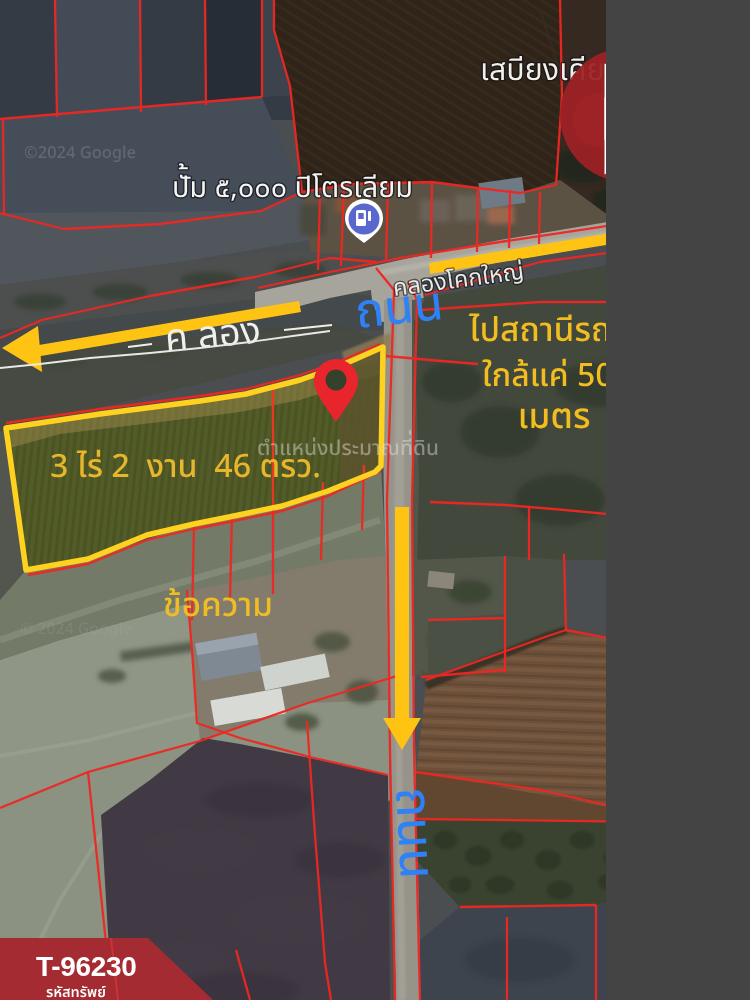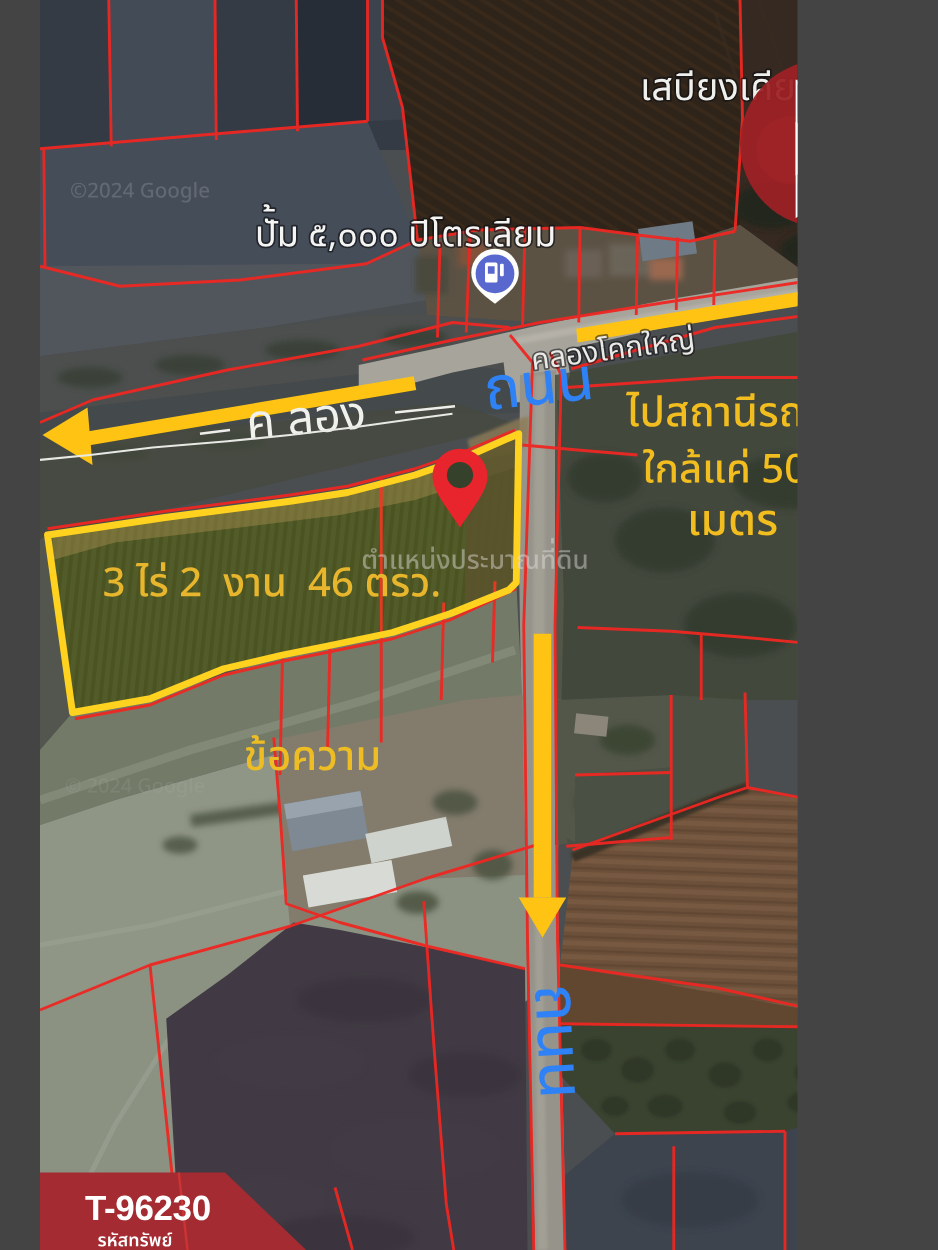--- a/index.html
+++ b/index.html
@@ -1,15 +1,15 @@
 <!DOCTYPE html>
 <html><head><meta charset="utf-8">
 <style>
 html,body{margin:0;padding:0;background:#444;}
-#wrap{width:606px;height:1000px;overflow:hidden;position:relative;font-family:"Liberation Sans",sans-serif;padding-left:32px;}
+#wrap{width:606px;height:1000px;overflow:hidden;position:relative;font-family:"Liberation Sans",sans-serif;}
 </style></head><body>
 <div id="wrap">
 <svg width="750" height="1000" viewBox="0 0 750 1000" xmlns="http://www.w3.org/2000/svg">
 <defs>
 <pattern id="rows" width="7" height="14" patternUnits="userSpaceOnUse" patternTransform="rotate(6)">
   <rect width="7" height="14" fill="#3f4e2b"></rect>
           <rect x="0" width="3" height="14" fill="#374420"></rect>
 </pattern>
 <pattern id="plow1" width="10" height="11" patternUnits="userSpaceOnUse" patternTransform="rotate(2)">
   <rect width="10" height="11" fill="#6d5039"></rect>

